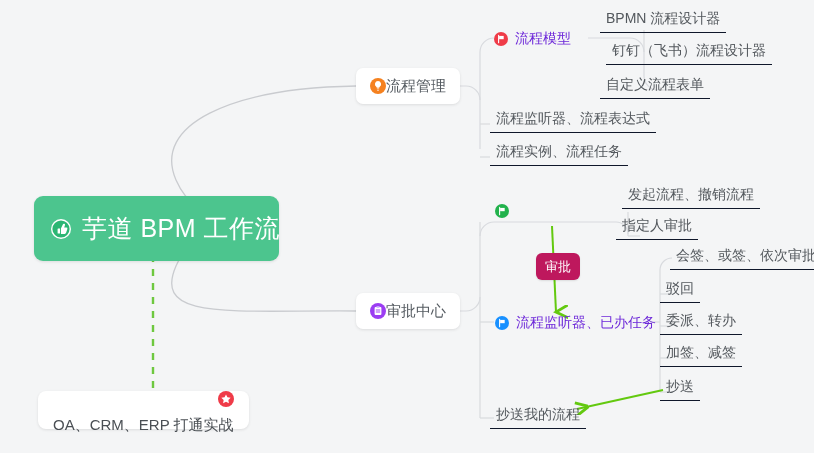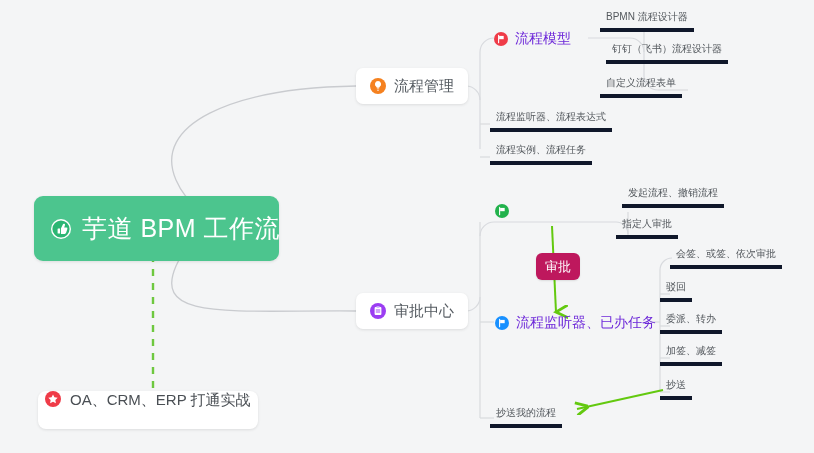--- a/index.html
+++ b/index.html
@@ -23,50 +23,50 @@
   }
   .root-label{
     color:#ffffff;font-size:25px;letter-spacing:.5px;white-space:nowrap;
   }
 
   
   .branch-node{
     position:absolute;height:36px;
     background:#ffffff;border-radius:7px;
     box-shadow:0 1px 3px rgba(0,0,0,.10);
-    display:flex;align-items:center;gap:8px;
+    display:flex;align-items:center;
     padding:0 14px;box-sizing:border-box;
     white-space:nowrap;
   }
   .branch-label{color:#555b61;font-size:15px;}
   #branch-process{left:356px;top:68px;}
   #branch-approve{left:356px;top:293px;}
 
   
   .sub-node{
     position:absolute;display:flex;align-items:center;gap:7px;
     white-space:nowrap;
   }
   .sub-label{color:#6d28d9;font-size:14px;}
 
   
   .leaf-node{
     position:absolute;white-space:nowrap;
-    color:#53585d;font-size:10px;
+    color:#53585d;font-size:14px;
     padding:0 6px 4px 6px;
-    border-bottom:4px solid #0f172a;
+    border-bottom:1px solid #0f172a;
   }
 
   
   .note-card{
     position:absolute;left:38px;top:391px;height:38px;
     background:#ffffff;border-radius:8px;
     box-shadow:0 1px 3px rgba(0,0,0,.10);
-    display:flex;align-items:flex-start;gap:9px;
-    padding:0 7px;box-sizing:border-box;white-space:nowrap;
+    display:flex;align-items:flex-end;gap:9px;
+    padding:0 15px;box-sizing:border-box;white-space:nowrap;flex-direction:column;
   }
   .note-label{color:#4a4f54;font-size:15px;}
 
   
   .tag-box{
     position:absolute;left:536px;top:253px;
     background:#be185d;border-radius:6px;
     padding:4px 9px;white-space:nowrap;
     box-shadow:0 1px 2px rgba(0,0,0,.10);
     z-index:5;

